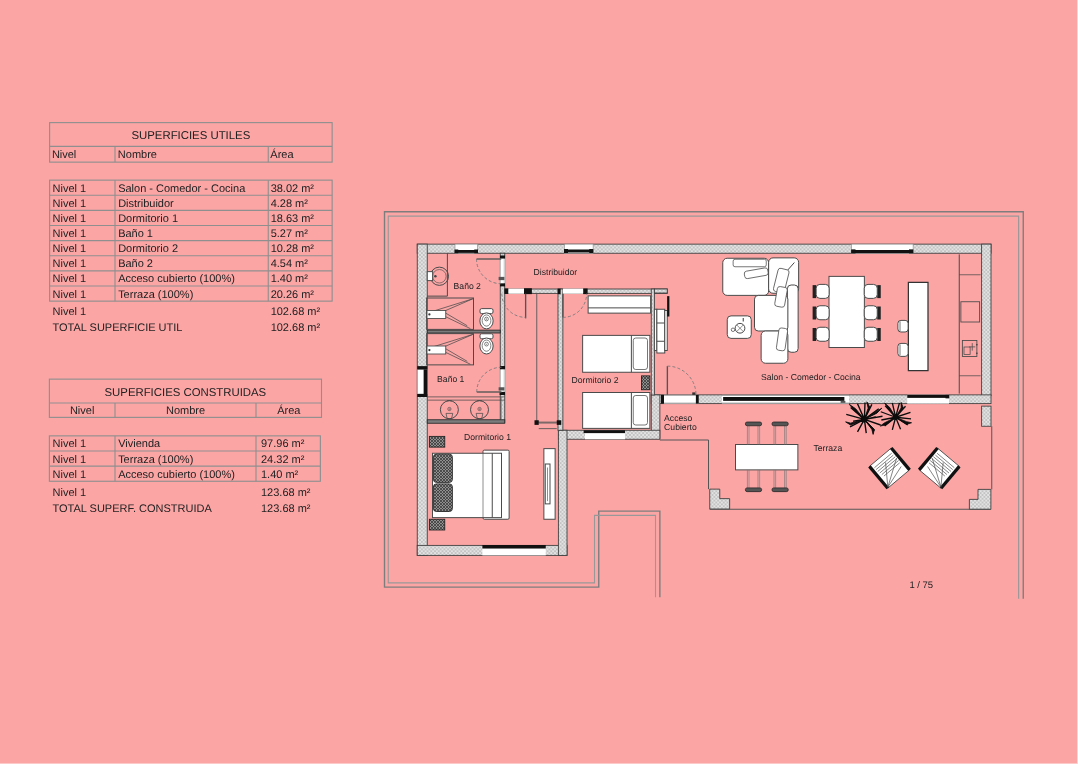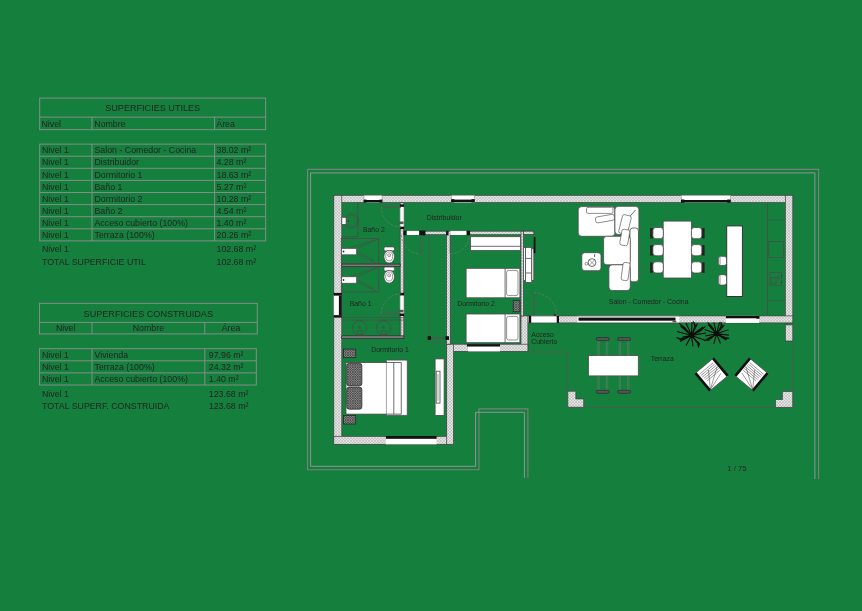--- a/index.html
+++ b/index.html
@@ -1,16 +1,16 @@
 <!DOCTYPE html>
 <html><head>
 <meta charset="utf-8">
 <style>
 html,body{margin:0;padding:0;background:#fff;}
-.page{position:relative;width:862px;height:611px;overflow:hidden;background:#15803d;font-family:"Liberation Sans",sans-serif;}
+.page{position:relative;width:862px;height:611px;overflow:hidden;background:#fca5a5;font-family:"Liberation Sans",sans-serif;}
 svg{position:absolute;left:0;top:0;}
 text{font-family:"Liberation Sans",sans-serif;fill:#222;}
 </style>
 </head>
 <body>
 <div class="page">
 <svg width="862" height="611" viewBox="0 0 862 611">
 <defs>
 <pattern id="hp" width="3" height="3" patternUnits="userSpaceOnUse">
 <rect width="3" height="3" fill="#e3e3e3"></rect>

